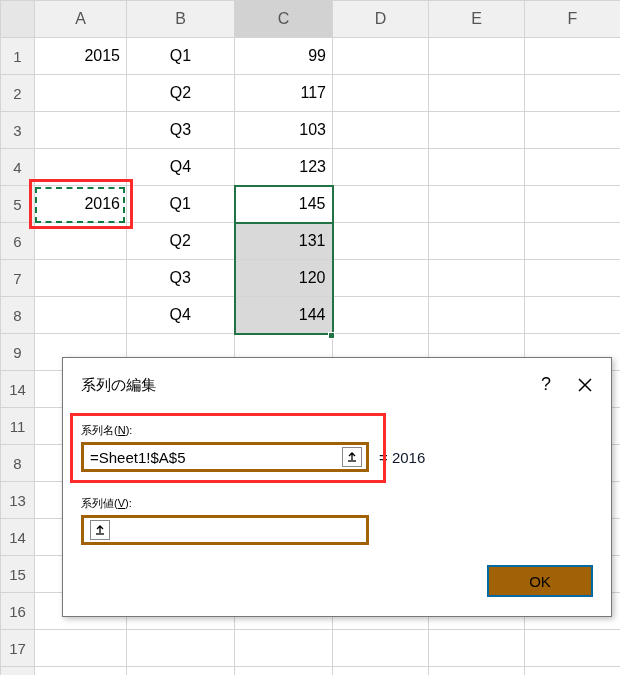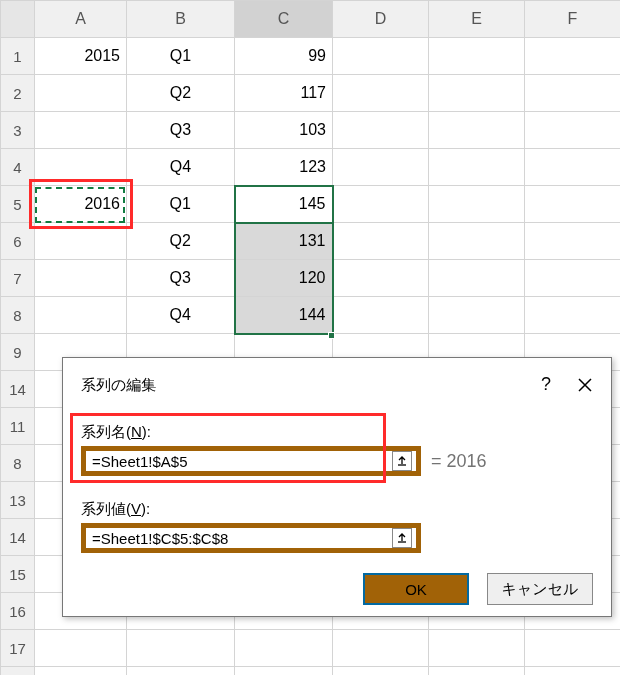--- a/index.html
+++ b/index.html
@@ -90,41 +90,41 @@
     align-items:flex-end;
     justify-content:space-between;
     margin-bottom: 28px;
   }
   .dlg-title { font-size: 15px; color:#000; }
   .dlg-ctl { display:flex; gap:26px; align-items:center; font-size:18px; }
   .dlg-help { font-family: Arial; }
   .dlg-close svg { width:16px; height:16px; display:block; }
 
   .field-row { display:flex; align-items:center; gap:10px; margin-bottom:8px; }
-  .field-label { font-size:15px; margin-bottom:4px; }
+  .field-label { font-size:11px; margin-bottom:4px; }
   .underline { text-decoration: underline; }
   .txt-input {
     flex: none;
-    width: 340px;
+    width: 288px;
     height: 30px;
-    border:5px solid #a16207;
+    border:3px solid #a16207;
     display:flex;
     align-items:center;
     padding:0 4px 0 6px;
     font-size:15px;
     justify-content:space-between;
     background:#fff;
   }
   .txt-input .picker {
     width:20px; height:20px;
     border:1px solid #888;
     display:flex; align-items:center; justify-content:center;
   }
   .txt-input .picker svg { width:12px; height:12px; }
-  .field-result { font-size:18px; color:#737373; }
+  .field-result { font-size:15px; color:#0f172a; }
 
   .btn-row {
     display:flex; gap:18px;
     justify-content:flex-end;
     margin-top: 20px;
   }
   .btn {
     width: 106px; height: 32px;
     border:1px solid #888;
     background:#efefef;
@@ -356,29 +356,27 @@
       </span>
     </div>
     <div class="field-result">= 2016</div>
   </div>
 
   <div class="field-label" style="margin-top:24px">
     <span>系列値(</span><span class="underline">V</span><span>):</span>
   </div>
   <div class="field-row">
     <div class="txt-input">
-      <span>=Sheet1!$C$5:$C$8</span>
       <span class="picker">
         <svg viewBox="0 0 12 12">
             <path d="M6 2 L6 9 M3 5 L6 2 L9 5" stroke="#000" stroke-width="1.3" fill="none"></path>
             <path d="M2 10 L10 10" stroke="#000" stroke-width="1.3"></path>
           </svg>
       </span>
     </div>
   </div>
 
   <div class="btn-row">
     <div class="btn primary">OK</div>
-    <div class="btn">キャンセル</div>
   </div>
 </div>
 
 <div class="red-box" style="left:70px; top:413px; width:316px; height:70px;"></div>
 
 </body></html>

